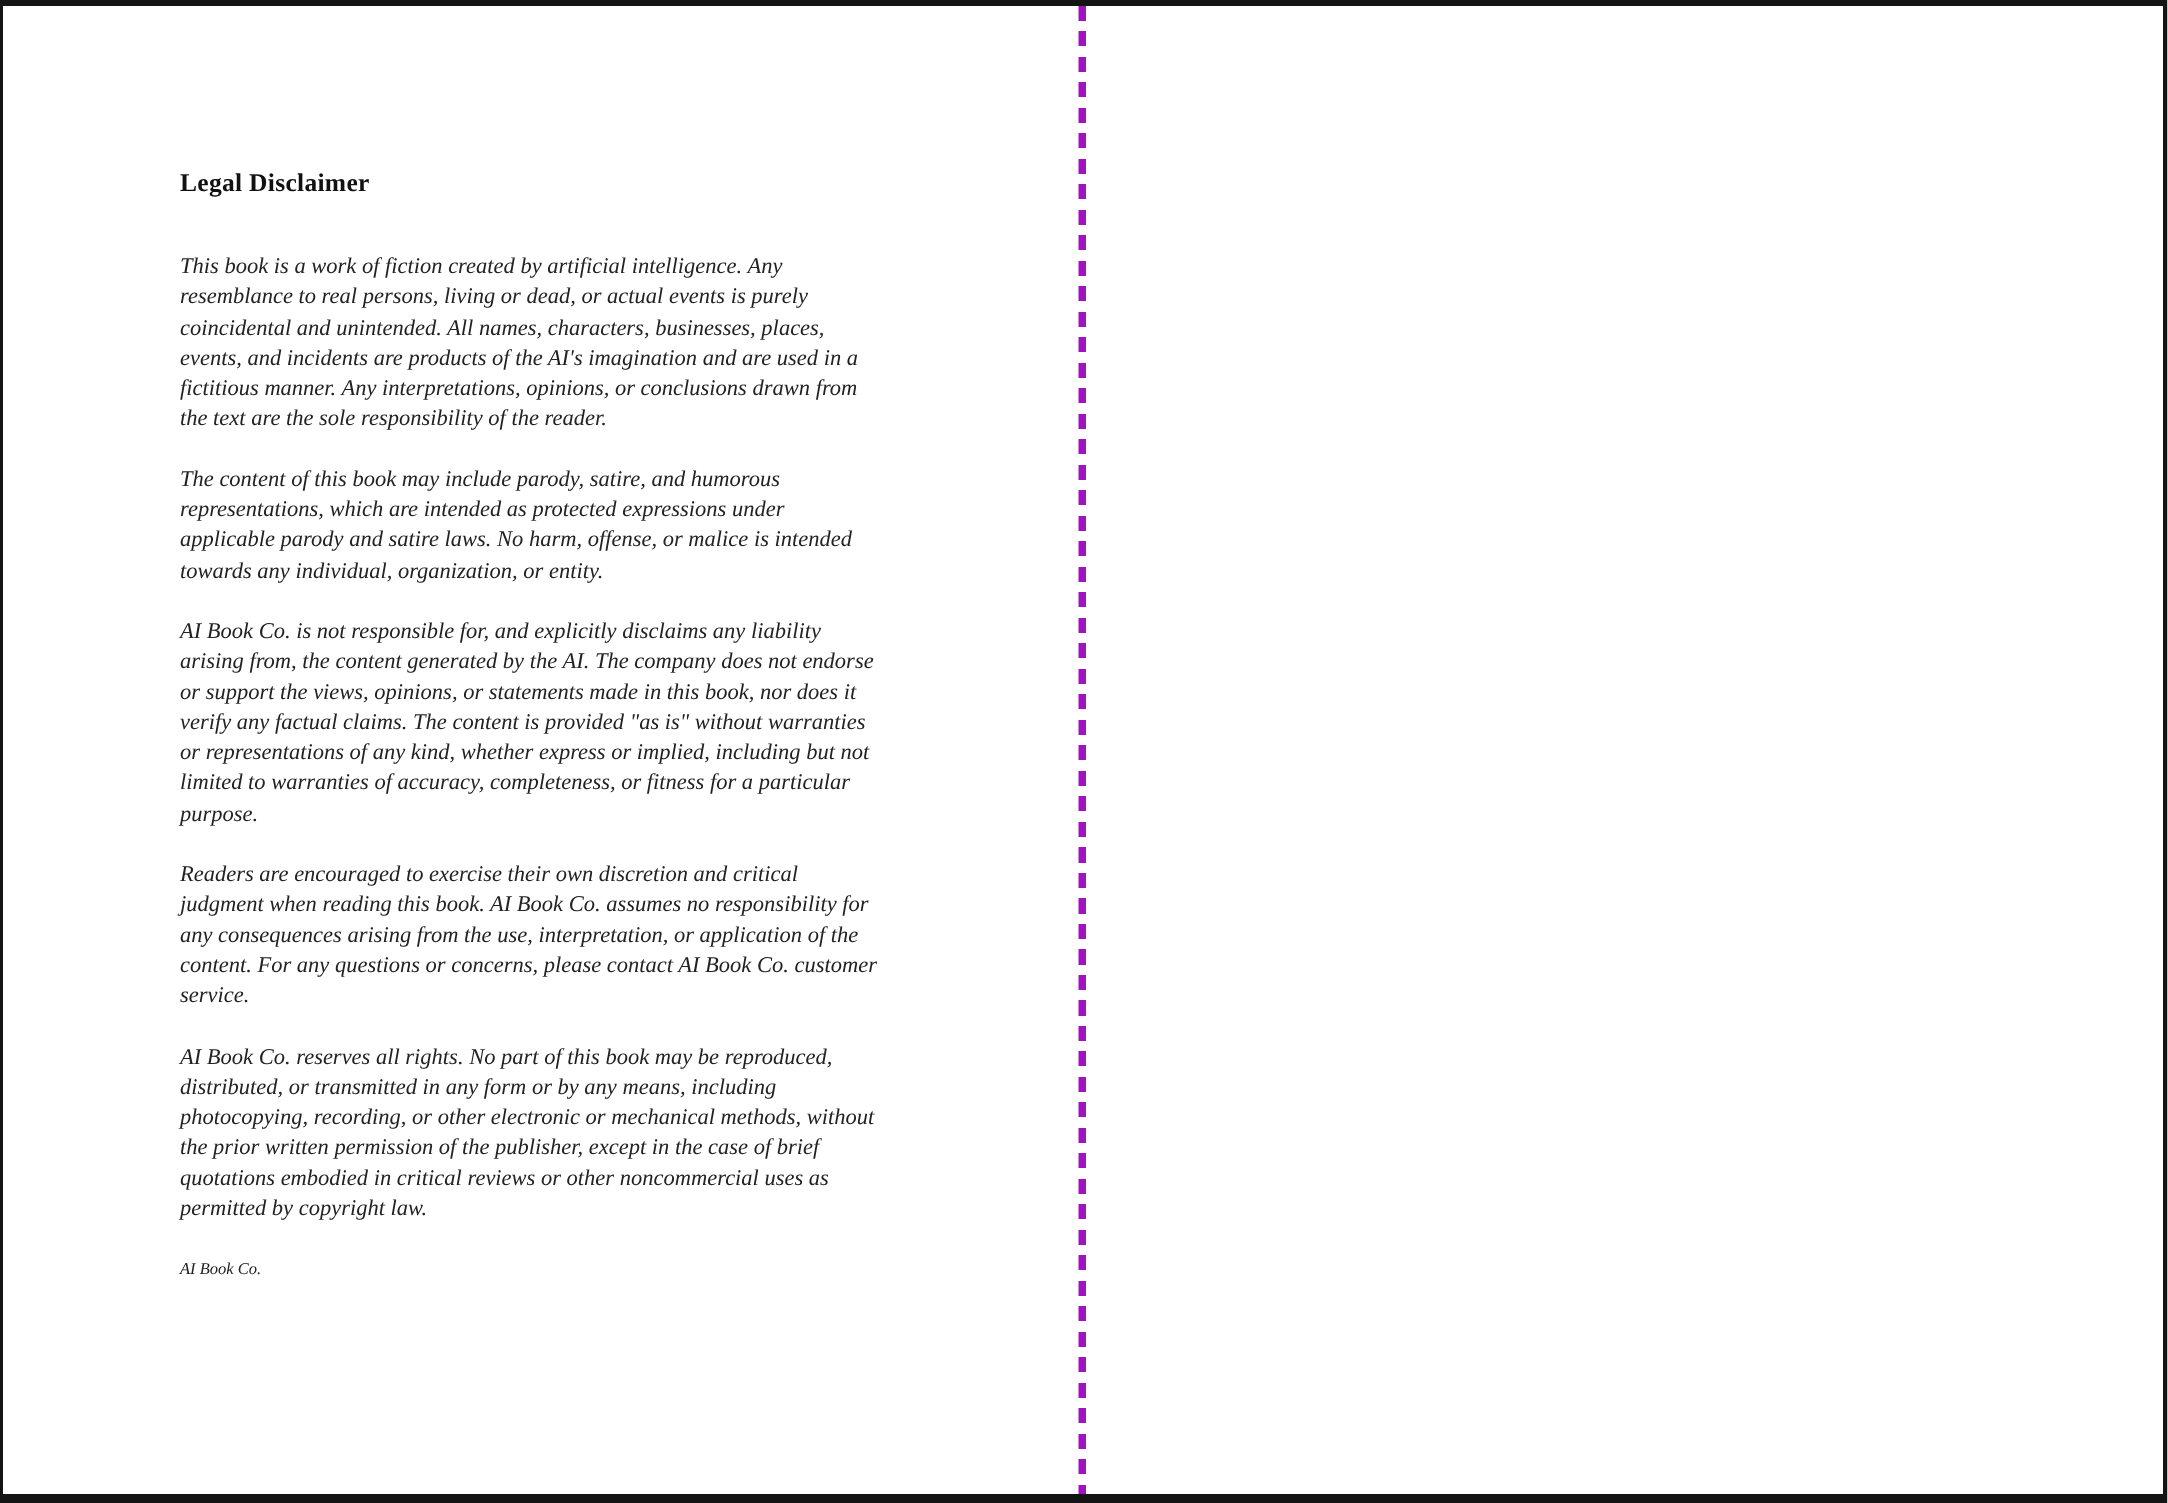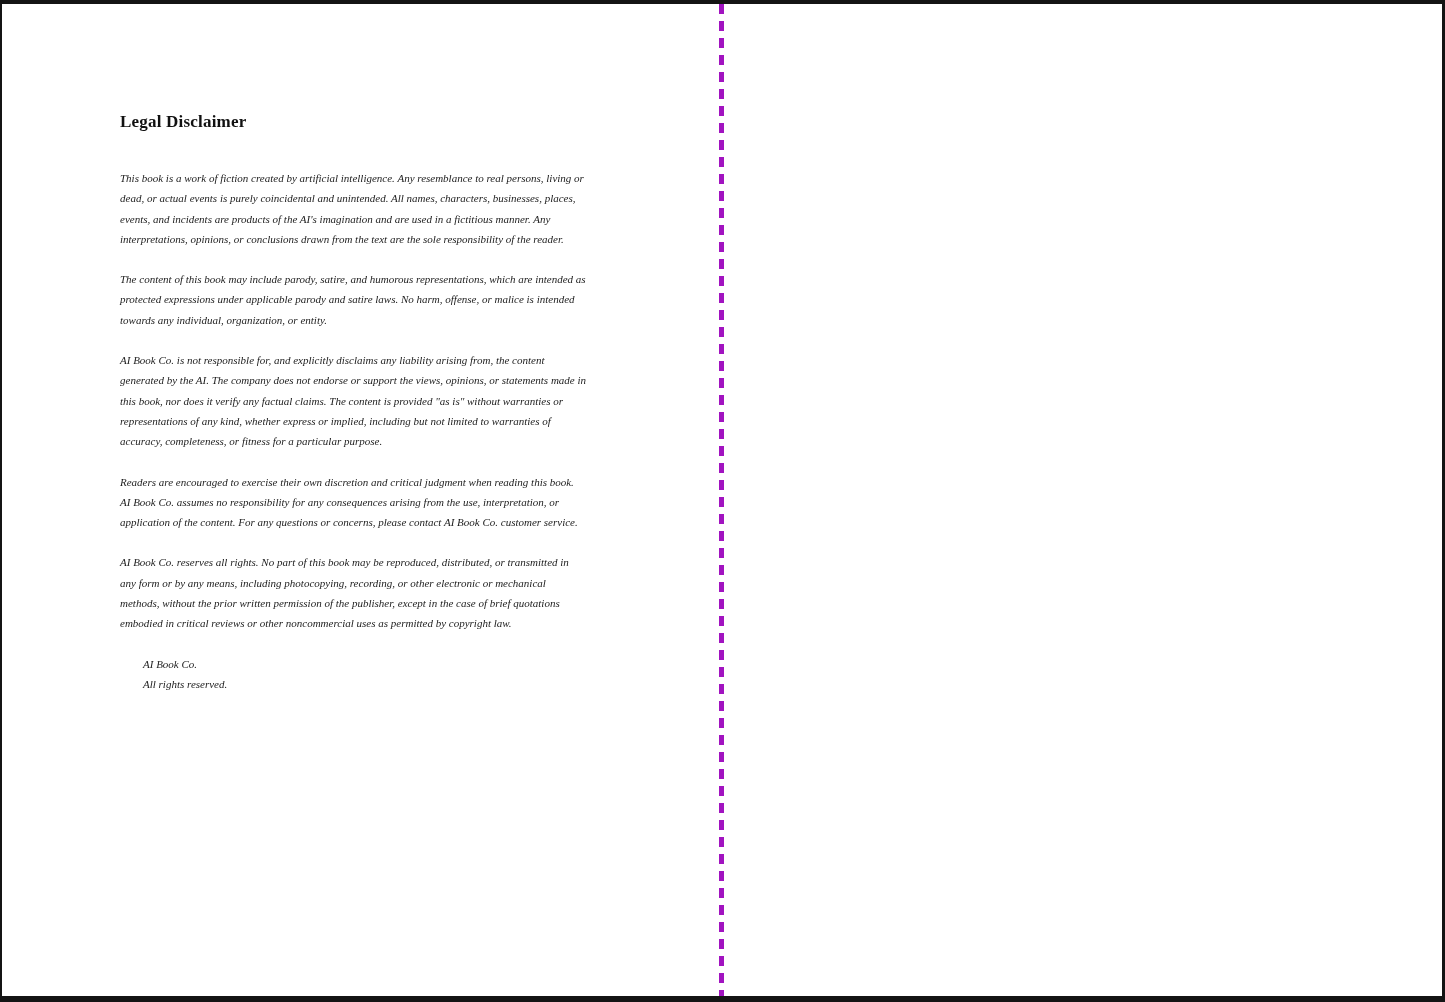--- a/index.html
+++ b/index.html
@@ -36,49 +36,47 @@
   .left-content h1 {
     margin: 0 0 36px 0;
     font-size: 17px;
     font-weight: bold;
     letter-spacing: 0.2px;
     color: #111;
   }
   .left-content p {
     margin: 0 0 20px 0;
     font-style: italic;
-    font-size: 11px;
+    font-size: 15px;
     line-height: 20.3px;
     color: #222;
   }
   .pub-block { margin-top: 0; }
   .pub-block div {
     font-style: italic;
     font-size: 11px;
     line-height: 20.3px;
     color: #222;
-    margin-left: 23px;
   }
 </style>
 </head>
 <body>
 
 <div class="canvas">
 
   <section class="page page-left">
     <div class="left-content">
       <h1>Legal Disclaimer</h1>
       <p>This book is a work of fiction created by artificial intelligence. Any resemblance to real persons, living or dead, or actual events is purely coincidental and unintended. All names, characters, businesses, places, events, and incidents are products of the AI's imagination and are used in a fictitious manner. Any interpretations, opinions, or conclusions drawn from the text are the sole responsibility of the reader.</p>
       <p>The content of this book may include parody, satire, and humorous representations, which are intended as protected expressions under applicable parody and satire laws. No harm, offense, or malice is intended towards any individual, organization, or entity.</p>
       <p>AI Book Co. is not responsible for, and explicitly disclaims any liability arising from, the content generated by the AI. The company does not endorse or support the views, opinions, or statements made in this book, nor does it verify any factual claims. The content is provided "as is" without warranties or representations of any kind, whether express or implied, including but not limited to warranties of accuracy, completeness, or fitness for a particular purpose.</p>
       <p>Readers are encouraged to exercise their own discretion and critical judgment when reading this book. AI Book Co. assumes no responsibility for any consequences arising from the use, interpretation, or application of the content. For any questions or concerns, please contact AI Book Co. customer service.</p>
       <p>AI Book Co. reserves all rights. No part of this book may be reproduced, distributed, or transmitted in any form or by any means, including photocopying, recording, or other electronic or mechanical methods, without the prior written permission of the publisher, except in the case of brief quotations embodied in critical reviews or other noncommercial uses as permitted by copyright law.</p>
       <div class="pub-block">
         <div>AI Book Co.</div>
-        <div>All rights reserved.</div>
       </div>
     </div>
   </section>
 
   <div class="fold-line" style="background: repeating-linear-gradient(rgb(161, 19, 192) 0px, rgb(161, 19, 192) 10px, transparent 10px, transparent 17px);"></div>
 
   <section class="page page-right">
     
   </section>
 

